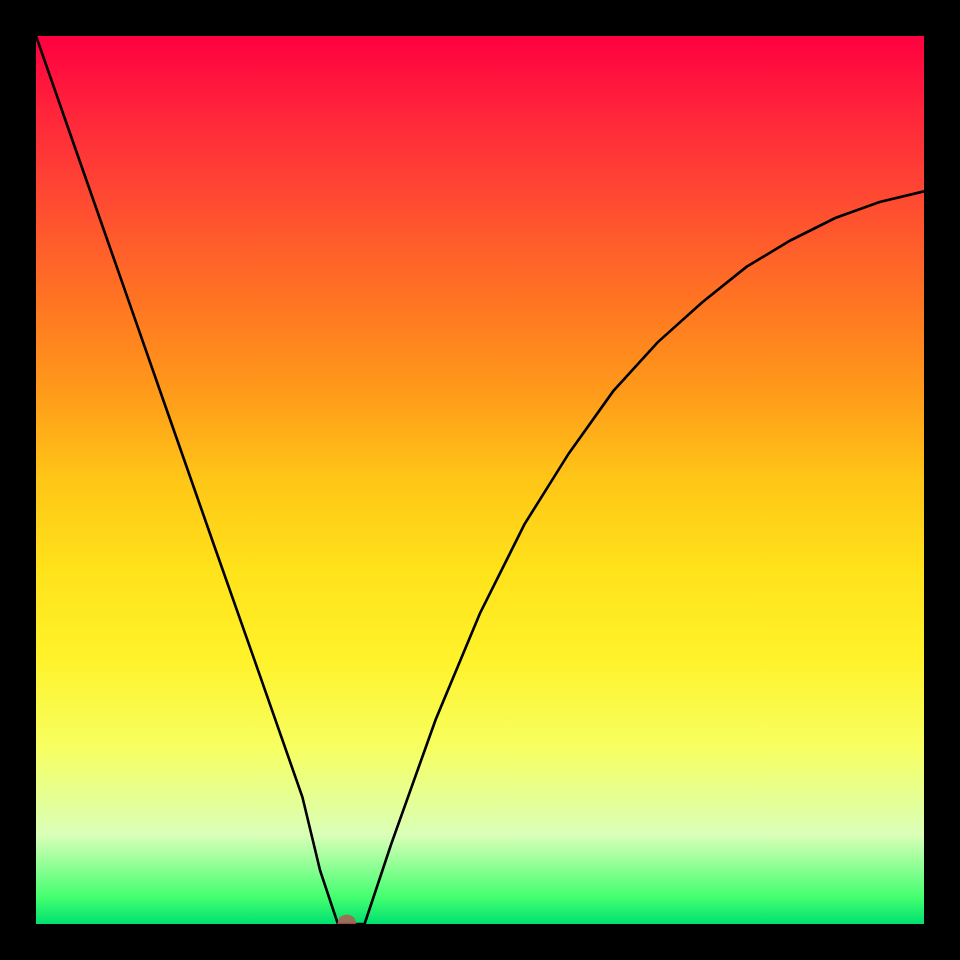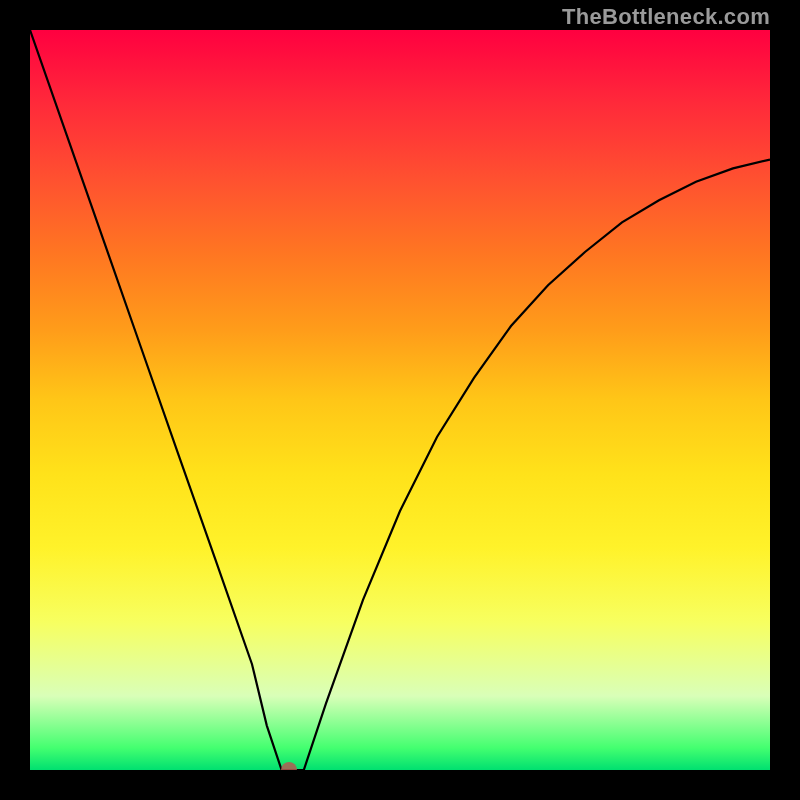--- a/index.html
+++ b/index.html
@@ -54,20 +54,19 @@
     font-size: 22px;
     font-weight: bold;
     color: #9a9a9a;
     letter-spacing: 0.3px;
   }
 </style>
 </head>
 <body>
 
 <div class="frame">
-  <div class="watermark">TheBottleneck.com</div>
   <div class="plot">
     <svg class="curve" viewBox="0 0 740 740" preserveAspectRatio="none">
       <path fill="none" stroke="#000" stroke-width="2.2" d="M0.0 0.0 L37.0 105.8 L74.0 211.6 L111.0 317.5 L148.0 423.3 L185.0 528.4 L222.0 634.2 L236.8 695.6 L251.6 740.0 L259.0 740.0 L273.8 740.0 L296.0 673.4 L333.0 569.8 L370.0 481.0 L407.0 407.0 L444.0 347.8 L481.0 296.0 L518.0 255.3 L555.0 222.0 L592.0 192.4 L629.0 170.2 L666.0 151.7 L703.0 138.4 L740.0 129.5"></path>
       <circle cy="740" r="8" fill="#b35a52" opacity="0.85" cx="259.0"></circle>
     </svg>
   </div>
 </div>
 
 </body></html>

